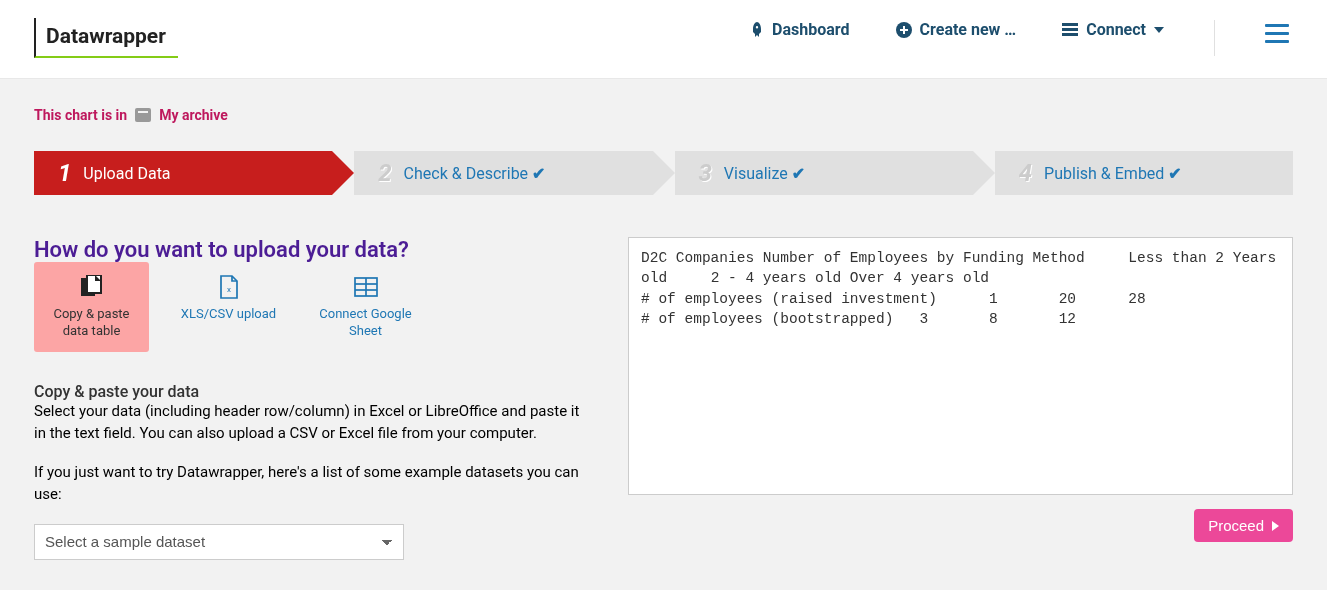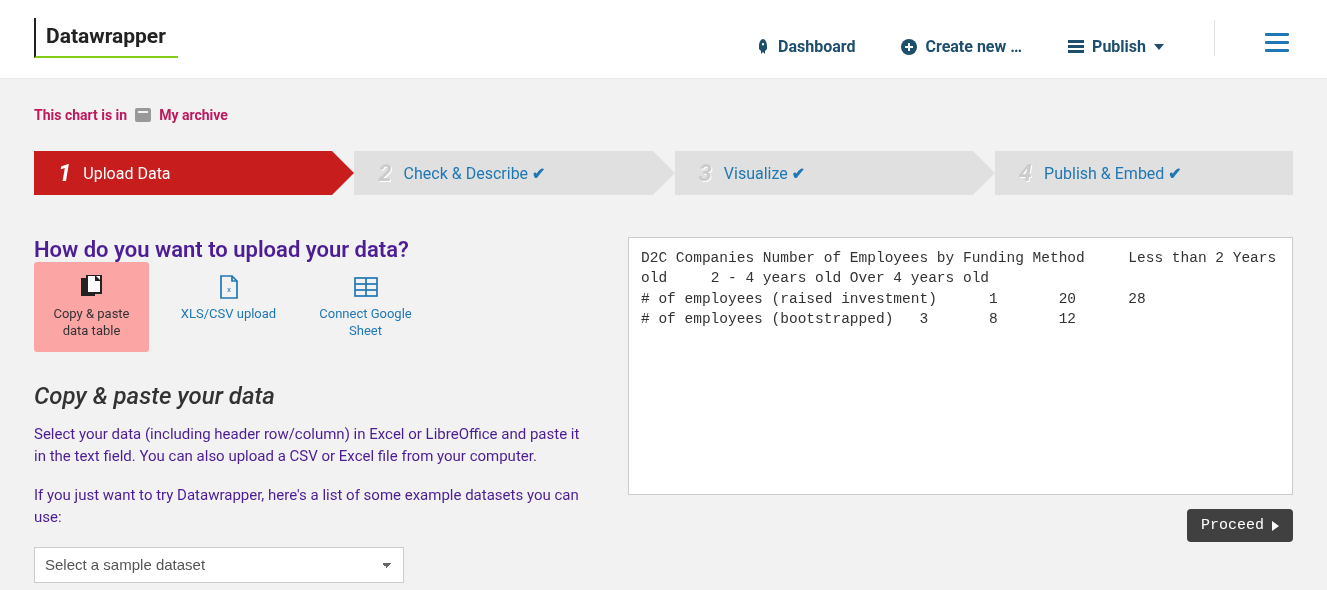--- a/index.html
+++ b/index.html
@@ -20,21 +20,21 @@
     border-left: 2px solid #222;
     border-bottom: 2px solid #84cc16;
     padding: 6px 12px 8px 10px;
     font-weight: 700;
     font-size: 21px;
     color: #222;
   }
   .nav {
     margin-left: auto;
     display: flex;
-    align-items: flex-end;
+    align-items: flex-start;
     gap: 46px;
   }
   .nav-item {
     display: flex;
     align-items: center;
     gap: 8px;
     color: #1d4e6d;
     font-weight: 700;
     font-size: 16px;
     cursor: pointer;
@@ -152,29 +152,27 @@
     padding: 12px 6px;
     border-radius: 3px;
     cursor: pointer;
     font-size: 13px;
     line-height: 1.3;
   }
   .opt.selected { background: #fca5a5; color:#333; }
   .opt:not(.selected) { color: #1f77b4; }
   .opt .ico { height: 26px; display:flex; align-items:center; justify-content:center; margin-bottom:6px;}
   .sub-title {
-    font-size: 24px;
+    font-size: 16px;
     font-weight: 500;
     color: #333;
-    margin-bottom: 14px;
-    font-style: italic;
   }
   .para {
     font-size: 15px;
-    color: #4c1d95;
+    color: #000000;
     line-height: 1.45;
     margin-bottom: 18px;
   }
   .select {
     width: 370px;
     height: 36px;
     border: 1px solid #ccc;
     background: #fff;
     padding: 0 10px;
     font-size: 15px;
@@ -194,32 +192,31 @@
     font-family: "Courier New", monospace;
     font-size: 14.5px;
     color: #333;
     line-height: 1.4;
     resize: none;
     white-space: pre-wrap;
   }
   .proceed {
     align-self: flex-end;
     margin-top: 14px;
-    background: #404040;
+    background: #ec4899;
     color: #fff;
     border: none;
     border-radius: 4px;
     padding: 8px 14px;
     font-size: 15px;
     font-weight: 500;
     display: flex;
     align-items: center;
     gap: 8px;
     cursor: pointer;
-    font-family: Liberation Mono, monospace;
   }
   .chev-right {
     display:inline-block; width:0;height:0;
     border-top:5px solid transparent;
     border-bottom:5px solid transparent;
     border-left:7px solid #fff;
   }
   .chev-down-sm {
     display:inline-block; width:0;height:0;
     border-left:5px solid transparent;
@@ -246,21 +243,21 @@
           <rect x="4" y="7" width="8" height="2" fill="#fff"></rect>
         </svg>
       <span>Create new …</span>
     </div>
     <div class="nav-item">
       <svg width="16" height="14" viewBox="0 0 16 14">
           <rect x="0" y="0" width="16" height="3"></rect>
           <rect x="0" y="5" width="16" height="3"></rect>
           <rect x="0" y="10" width="16" height="3"></rect>
         </svg>
-      <span>Publish</span>
+      <span>Connect</span>
       <span class="chev-down-sm"></span>
     </div>
     <div class="nav-sep"></div>
     <div class="hamburger">
       <span></span>
         <span></span>
         <span></span>
     </div>
   </div>
 </div>

